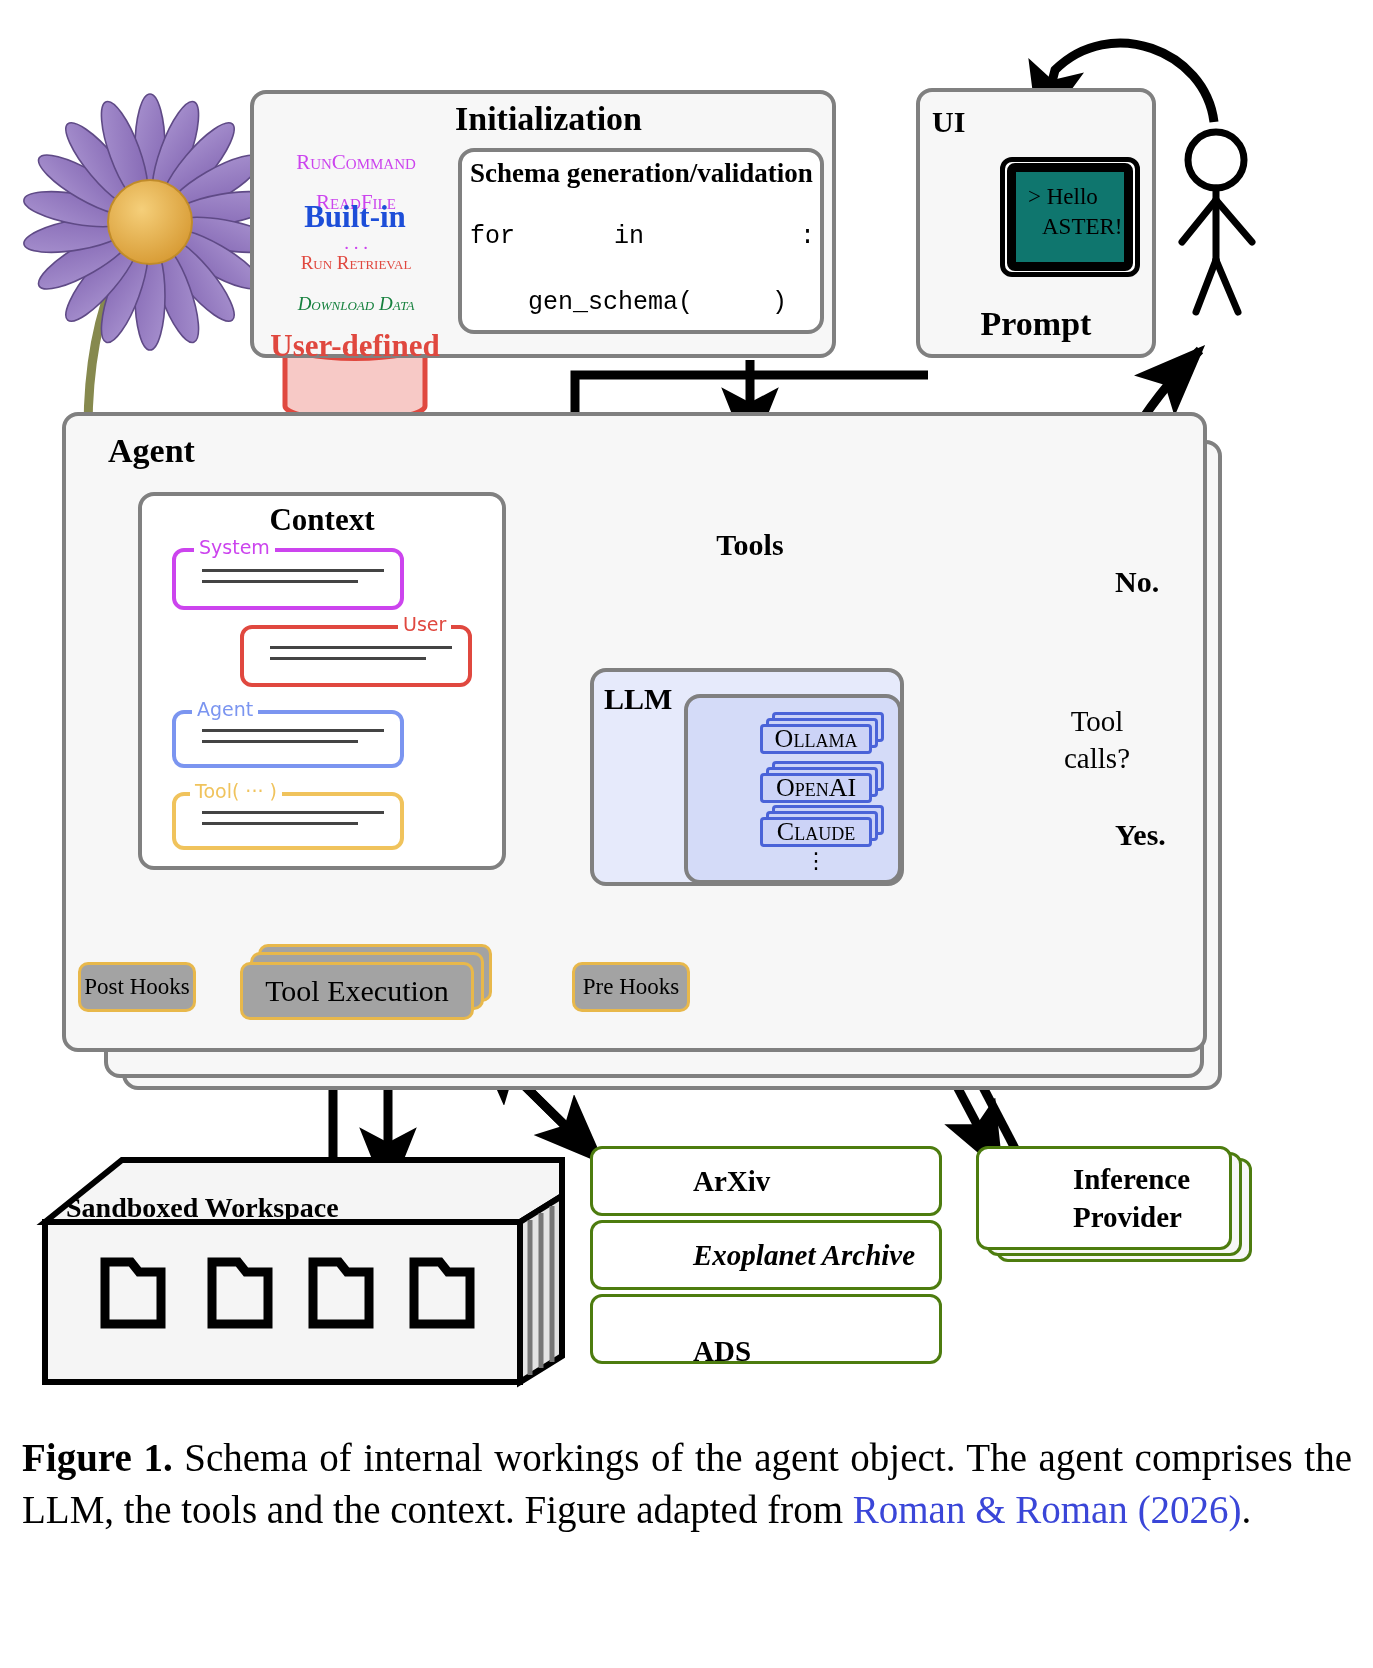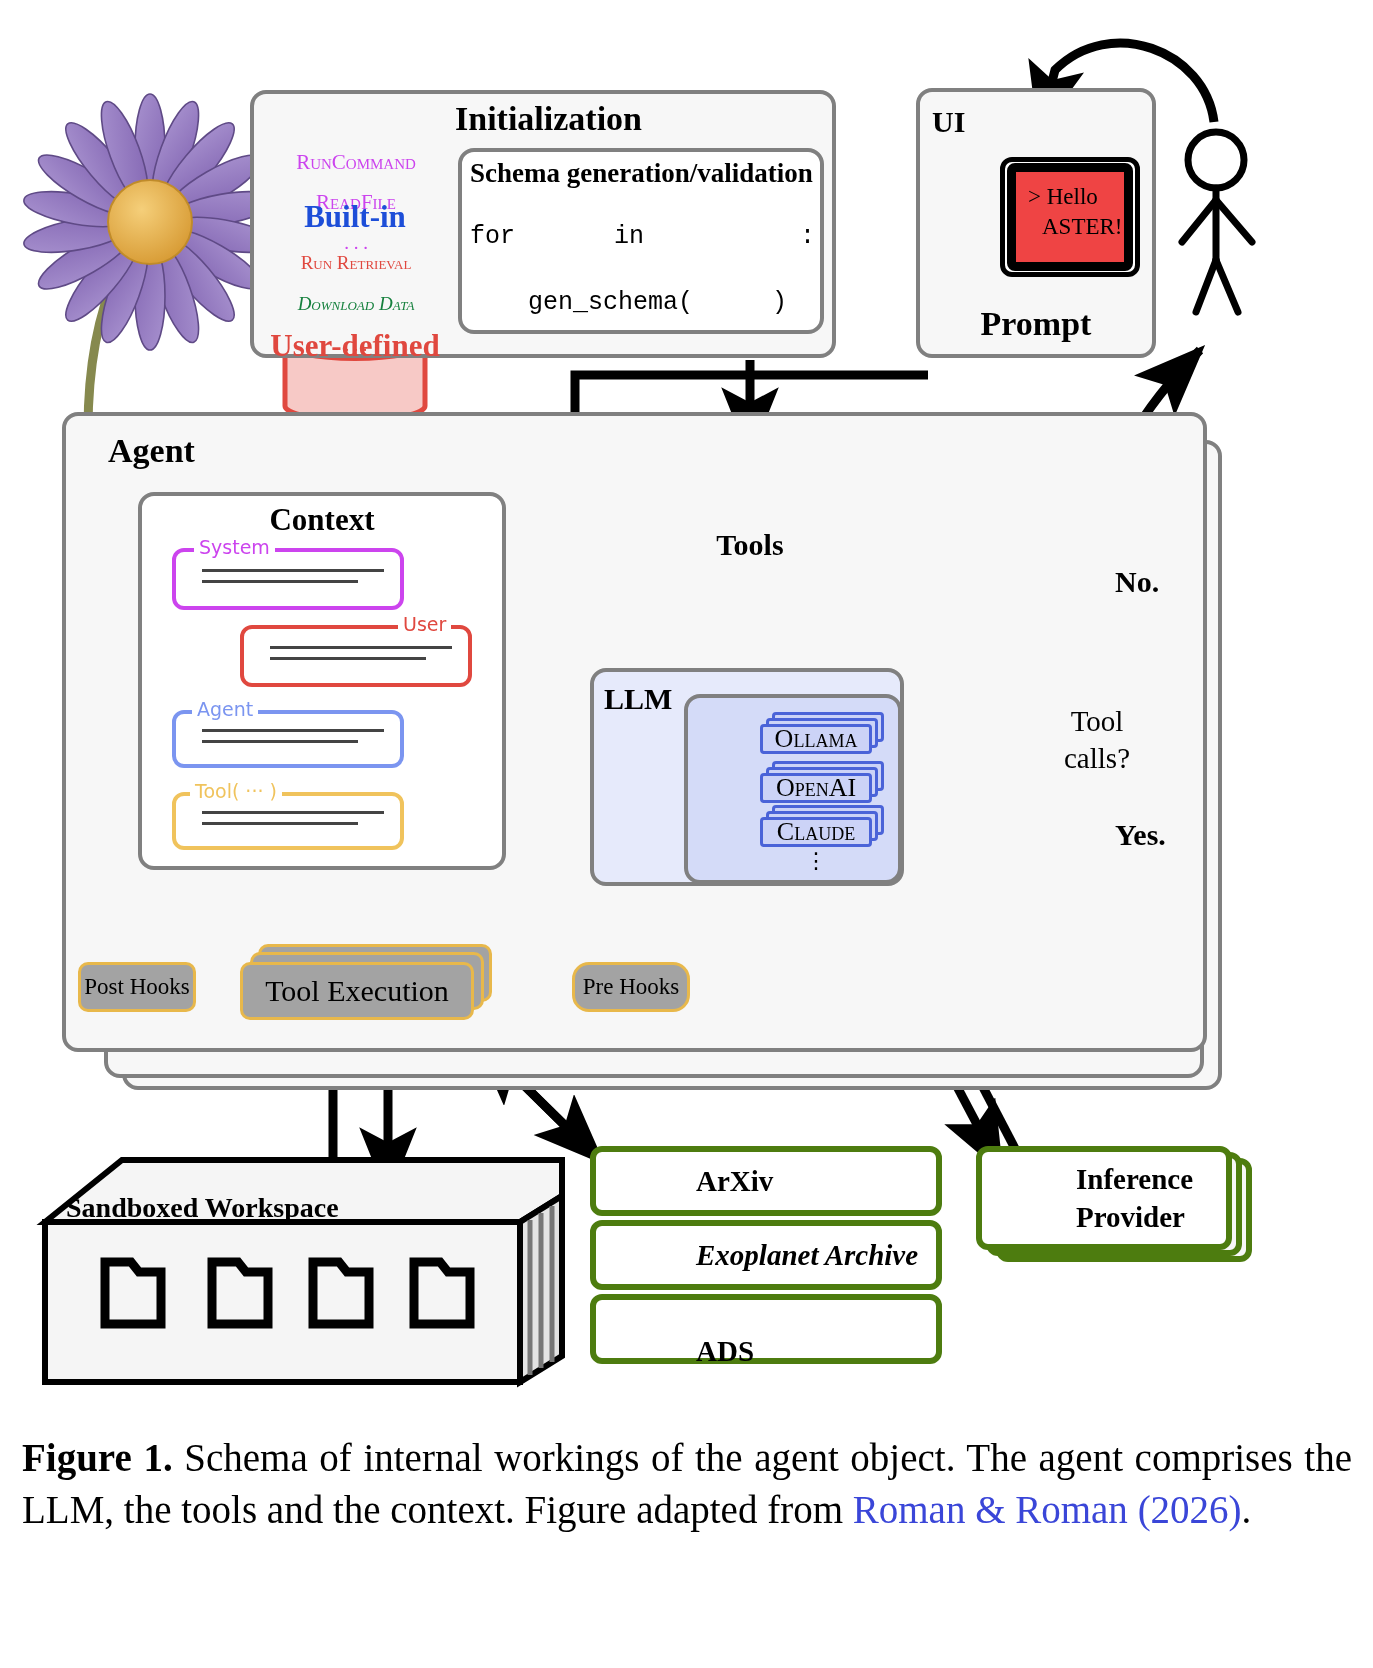--- a/index.html
+++ b/index.html
@@ -33,34 +33,34 @@
            display:flex;align-items:center;justify-content:center;
            font-variant:small-caps;font-family:"Liberation Serif",serif;font-size:26px;}
   .provshadow{position:absolute;box-sizing:border-box;border:3px solid #4a63d8;
               background:#ccd3f7;border-radius:4px;}
 
   .hookbox{position:absolute;box-sizing:border-box;border:3px solid #e8b84b;
            background:#a3a3a3;border-radius:10px;
            display:flex;align-items:center;justify-content:center;
            font-family:"Liberation Serif",serif;}
 
-  .svcbox{position:absolute;box-sizing:border-box;border:6px solid #4d7c0f;
+  .svcbox{position:absolute;box-sizing:border-box;border:3px solid #4d7c0f;
           background:#ffffff;border-radius:12px;display:flex;align-items:center;}
   .svclabel{font-family:"Liberation Serif",serif;font-weight:bold;font-size:29px;}
 
   .caption{position:absolute;left:22px;top:1432px;width:1330px;
            font-family:"Liberation Serif",serif;font-size:39px;line-height:52px;
            text-align:justify;}
   .caption b{font-weight:bold;}
   .cref{color:#3a46d8;}
 
   .termouter{position:absolute;box-sizing:border-box;border:5px solid #000;border-radius:12px;
              background:#fff;}
   .terminner{position:absolute;box-sizing:border-box;border:9px solid #000;border-radius:8px;
-             background:#ef4444;text-align:center;}
+             background:#0f766e;text-align:center;}
 </style>
 </head>
 <body>
 
 <div class="fig">
 
   <svg class="layer" viewBox="0 0 1373 1410">
     <defs>
       <marker id="ah" markerWidth="9" markerHeight="9" refX="7.2" refY="3.2" orient="auto" markerUnits="strokeWidth">
         <path d="M0,0 L8,3.2 L0,6.4 L1.7,3.2 z" fill="#000"></path>
@@ -379,21 +379,21 @@
     <div class="provbox" style="left:760px;top:817px;width:112px;height:30px;">Claude</div>
 
     <div class="lbl sans" style="left:760px;top:848px;width:112px;text-align:center;font-size:22px;">⋮</div>
 
     <div class="lbl serif-r" style="left:1012px;top:705px;width:170px;text-align:center;font-size:29px;">Tool</div>
     <div class="lbl serif-r" style="left:1012px;top:742px;width:170px;text-align:center;font-size:29px;">calls?</div>
     <div class="lbl serif-b" style="left:1115px;top:565px;font-size:30px;">No.</div>
     <div class="lbl serif-b" style="left:1115px;top:818px;font-size:30px;">Yes.</div>
 
     <div class="hookbox" style="left:78px;top:962px;width:118px;height:50px;font-size:23px;">Post Hooks</div>
-    <div class="hookbox" style="left:572px;top:962px;width:118px;height:50px;font-size:23px;border-radius:17px;">Pre Hooks</div>
+    <div class="hookbox" style="left:572px;top:962px;width:118px;height:50px;font-size:23px;">Pre Hooks</div>
     <div class="hookbox" style="left:258px;top:944px;width:234px;height:58px;"></div>
     <div class="hookbox" style="left:250px;top:952px;width:234px;height:58px;"></div>
     <div class="hookbox" style="left:240px;top:962px;width:234px;height:58px;font-size:30px;">Tool Execution</div>
 
     <div class="lbl serif-b" style="left:66px;top:1192px;font-size:28px;">Sandboxed Workspace</div>
 
     <div class="svcbox" style="left:590px;top:1146px;width:352px;height:70px;">
       <span class="svclabel" style="margin-left:100px;">ArXiv</span>
     </div>
     <div class="svcbox" style="left:590px;top:1220px;width:352px;height:70px;font-style:italic;">

